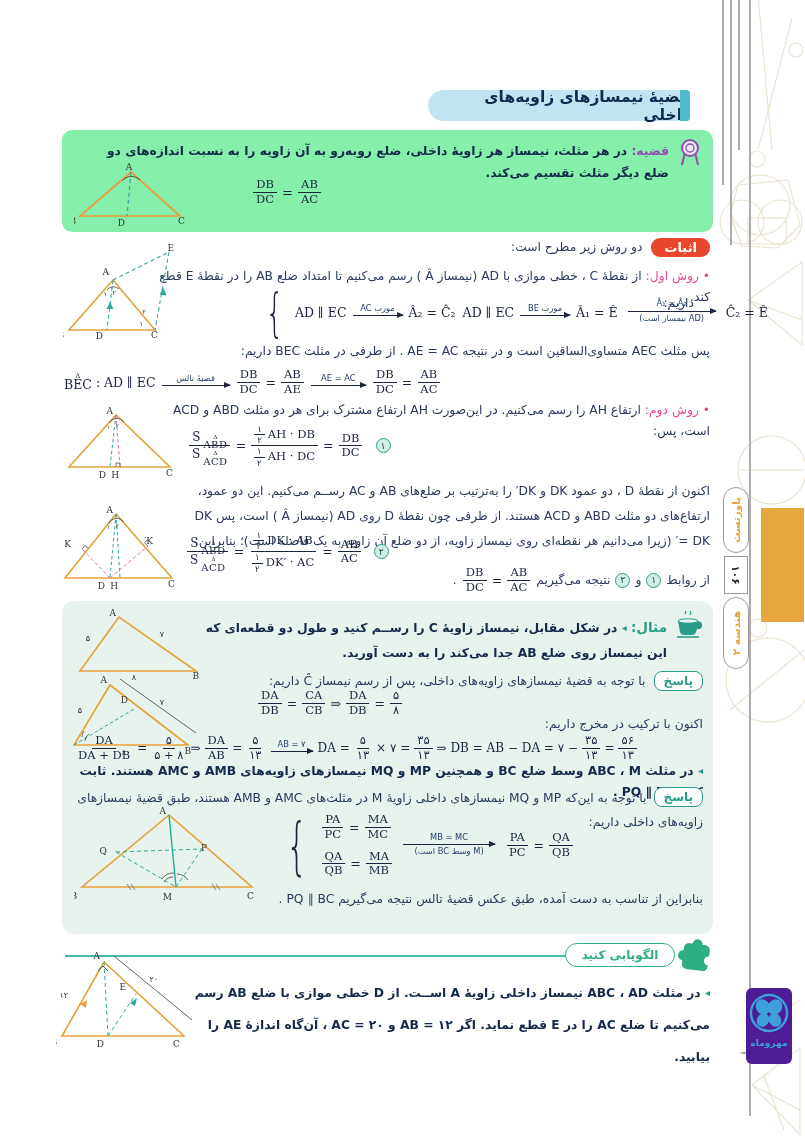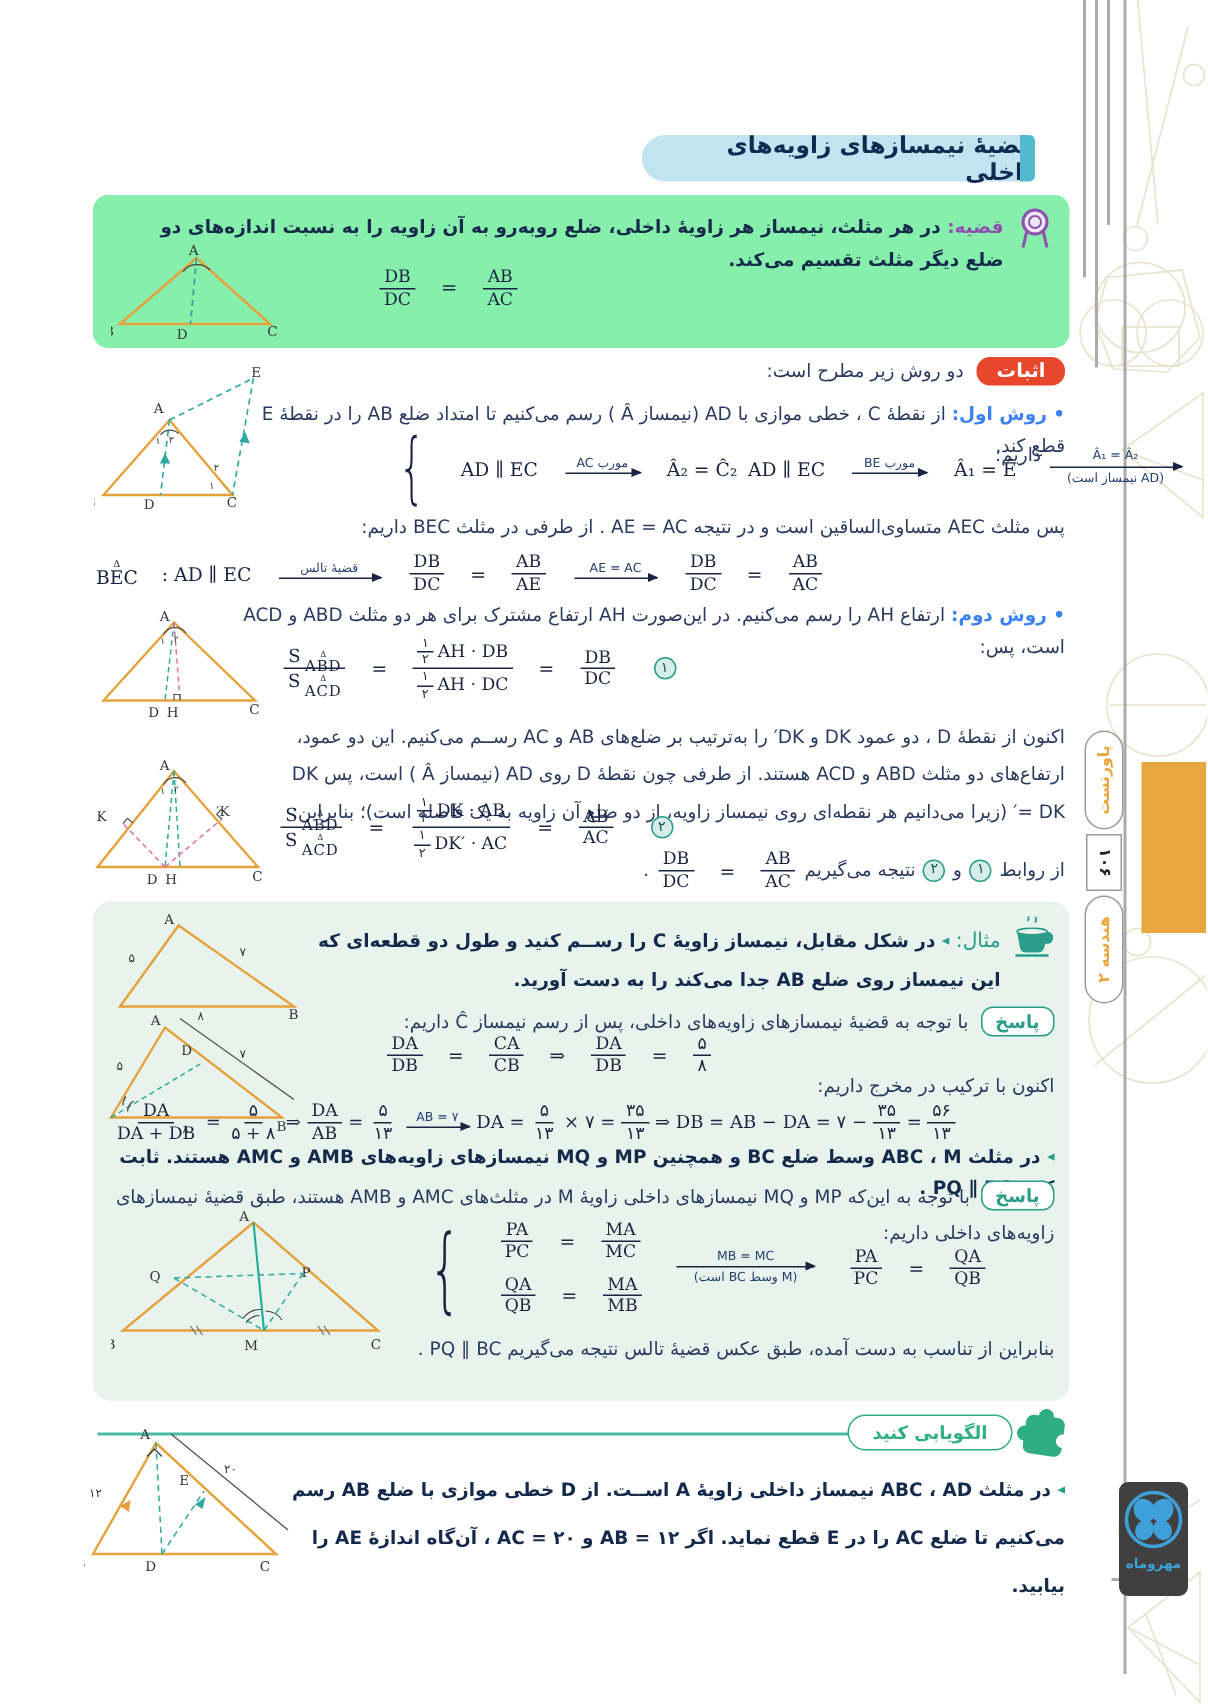--- a/index.html
+++ b/index.html
@@ -1,27 +1,27 @@
 <!DOCTYPE html>
 <html lang="fa"><head>
 <meta charset="utf-8">
 <style>
   *{box-sizing:border-box;margin:0;padding:0}
   html,body{width:805px;height:1138px}
   body{position:relative;background:#ffffff;font-family:"DejaVu Sans",sans-serif;direction:rtl;overflow:hidden}
   .abs{position:absolute}
   .fa{color:#2a3a5e;font-size:12.3px;line-height:1.7;text-align:right}
   .fab{color:#15294b;font-weight:bold}
-  .pink{color:#3b82f6;font-weight:bold}
+  .pink{color:#ec4899;font-weight:normal}
   .purple{color:#8e4fae;font-weight:bold}
-  .teal{color:#2a9d8a;font-weight:normal}
+  .teal{color:#2a9d8a;font-weight:bold}
   .green{color:#2fae83;font-weight:bold}
   
   .m{direction:ltr;unicode-bidi:isolate;font-family:"DejaVu Serif","DejaVu Sans",serif;color:#1a2440;
-     font-size:12.5px;display:inline-flex;align-items:center;gap:16px;white-space:nowrap}
+     font-size:12.5px;display:inline-flex;align-items:center;gap:4px;white-space:nowrap}
   .frac{display:inline-flex;flex-direction:column;align-items:center;line-height:1.2;font-size:11.5px;margin:0 1px}
   .frac>.fn{border-bottom:1px solid #1a2440;padding:0 3px;display:inline-flex;align-items:center;gap:3px;justify-content:center}
   .frac>.fd{padding:0 3px;display:inline-flex;align-items:center;gap:3px;justify-content:center}
   .frac.mini{font-size:8.5px;margin:0}
   .marr{display:inline-flex;flex-direction:column;align-items:center;margin:12px 2px;line-height:1.1;transform:translateY(-1px)}
   .marr .t,.marr .b{font-size:8.3px;color:#27416f;font-family:"DejaVu Sans",sans-serif;direction:rtl;white-space:nowrap}
   .marr .s{position:relative;height:0;border-top:1.1px solid #1a2440;margin:2px 0;width:55px}
   .marr .s::after{content:"";position:absolute;right:-1px;top:-4px;border-left:7px solid #1a2440;
      border-top:3.5px solid transparent;border-bottom:3.5px solid transparent}
   .brace{font-family:"DejaVu Sans",sans-serif;font-weight:100;color:#1a2440;transform:scaleX(.55)}
@@ -89,21 +89,21 @@
 <div class="vcapsule" style="left:723px;top:487px;height:66px">
   <span>پاورتست</span>
 </div>
 <div class="numbox" style="left:724px;top:556px;height:38px">
   <span>۱۰۶</span>
 </div>
 <div class="vcapsule" style="left:723px;top:597px;height:72px">
   <span>هندسه ۲</span>
 </div>
 
-<div class="abs" style="left:746px;top:988px;width:46px;height:76px;background:#404040;border-radius:6px;text-align:center">
+<div class="abs" style="left:746px;top:988px;width:46px;height:76px;background:#4c1d95;border-radius:6px;text-align:center">
   <svg width="42" height="42" viewBox="0 0 42 42" style="margin-top:4px">
     <circle cx="21" cy="21" r="18" fill="none" stroke="#3e9fd9" stroke-width="2.4"></circle>
     <ellipse cx="15" cy="15" rx="7" ry="8" fill="#3e9fd9" transform="rotate(-30 15 15)"></ellipse>
     <ellipse cx="27" cy="15" rx="7" ry="8" fill="#3e9fd9" transform="rotate(30 27 15)"></ellipse>
     <ellipse cx="15" cy="28" rx="6" ry="7" fill="#3e9fd9" transform="rotate(30 15 28)"></ellipse>
     <ellipse cx="27" cy="28" rx="6" ry="7" fill="#3e9fd9" transform="rotate(-30 27 28)"></ellipse>
   </svg>
   <div style="color:#3e9fd9;font-size:9px;font-weight:bold">مهروماه</div>
 </div>
 

